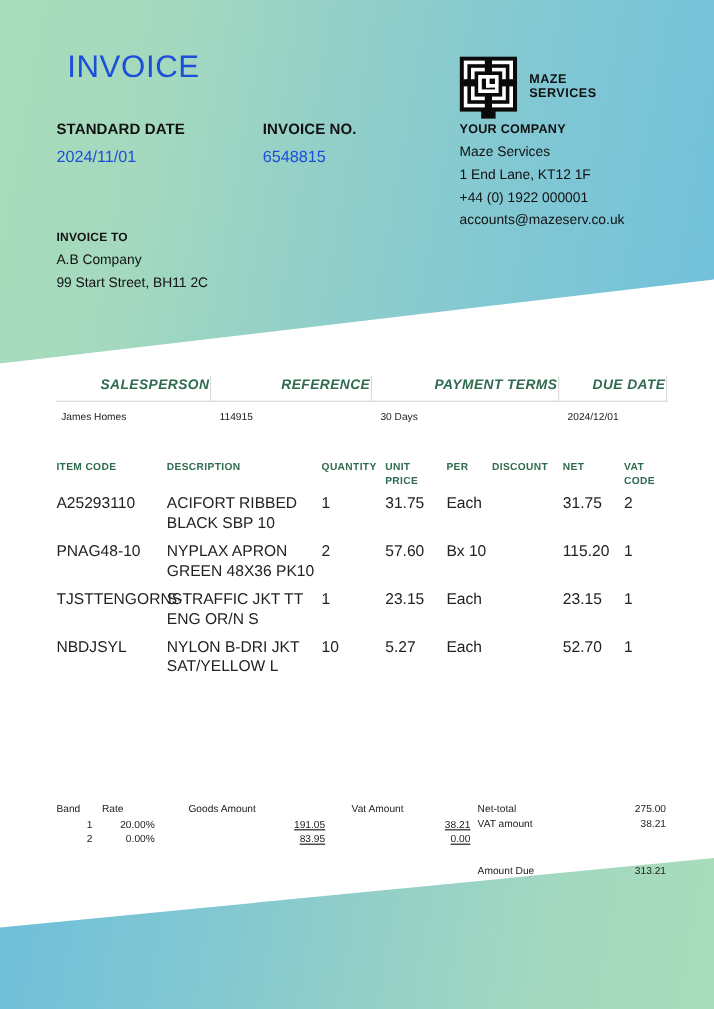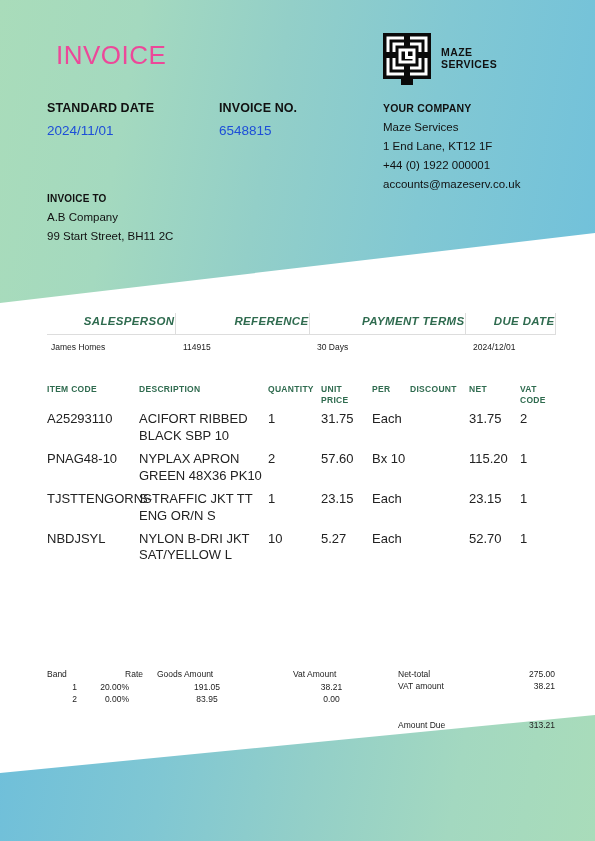--- a/index.html
+++ b/index.html
@@ -43,27 +43,27 @@
   }
 
   
   .doc-title {
     position: absolute;
     left: 56px;
     top: 40px;
     font-size: 26px;
     font-weight: 400;
     letter-spacing: 0.5px;
-    color: #ec4899;
+    color: #1d4ed8;
   }
 
   .logo-block {
     position: absolute;
     left: 383px;
-    top: 33px;
+    top: 47px;
     display: flex;
     align-items: center;
     gap: 10px;
   }
   .logo-mark {
     width: 48px;
     height: 52px;
     flex: none;
   }
   .logo-text {
@@ -194,21 +194,21 @@
     font-weight: 400;
     color: #222;
     padding: 0 0 3px 0;
     text-align: left;
   }
   .vat-table td {
     font-size: 8.5px;
     color: #222;
     padding: 0 0 2px 0;
   }
-  .vat-table .num { text-align: center; }
+  .vat-table .num { text-align: right; text-decoration: underline; }
   .vat-table .band-col { text-align: right; width: 30px; }
   .vat-table .rate-col { text-align: right; width: 52px; padding-right: 14px; }
 
   .summary {
     position: absolute;
     left: 398px;
     top: 669px;
     width: 157px;
     font-size: 8.5px;
     color: #222;
@@ -366,21 +366,21 @@
   <table class="vat-table">
     <colgroup>
       <col style="width:30px">
         <col style="width:66px">
         <col style="width:128px">
         <col style="width:121px">
     </colgroup>
     <thead>
       <tr>
         <th style="text-align:left">Band</th>
-        <th style="text-align:right;padding-left:8px">Rate</th>
+        <th style="text-align:left;padding-left:8px">Rate</th>
         <th style="text-align:left;padding-left:14px">Goods Amount</th>
         <th style="text-align:left;padding-left:22px">Vat Amount</th>
       </tr>
     </thead>
     <tbody>
       <tr>
         <td class="band-col">1</td>
         <td class="rate-col">20.00%</td>
         <td class="num">191.05</td>
         <td class="num">38.21</td>

